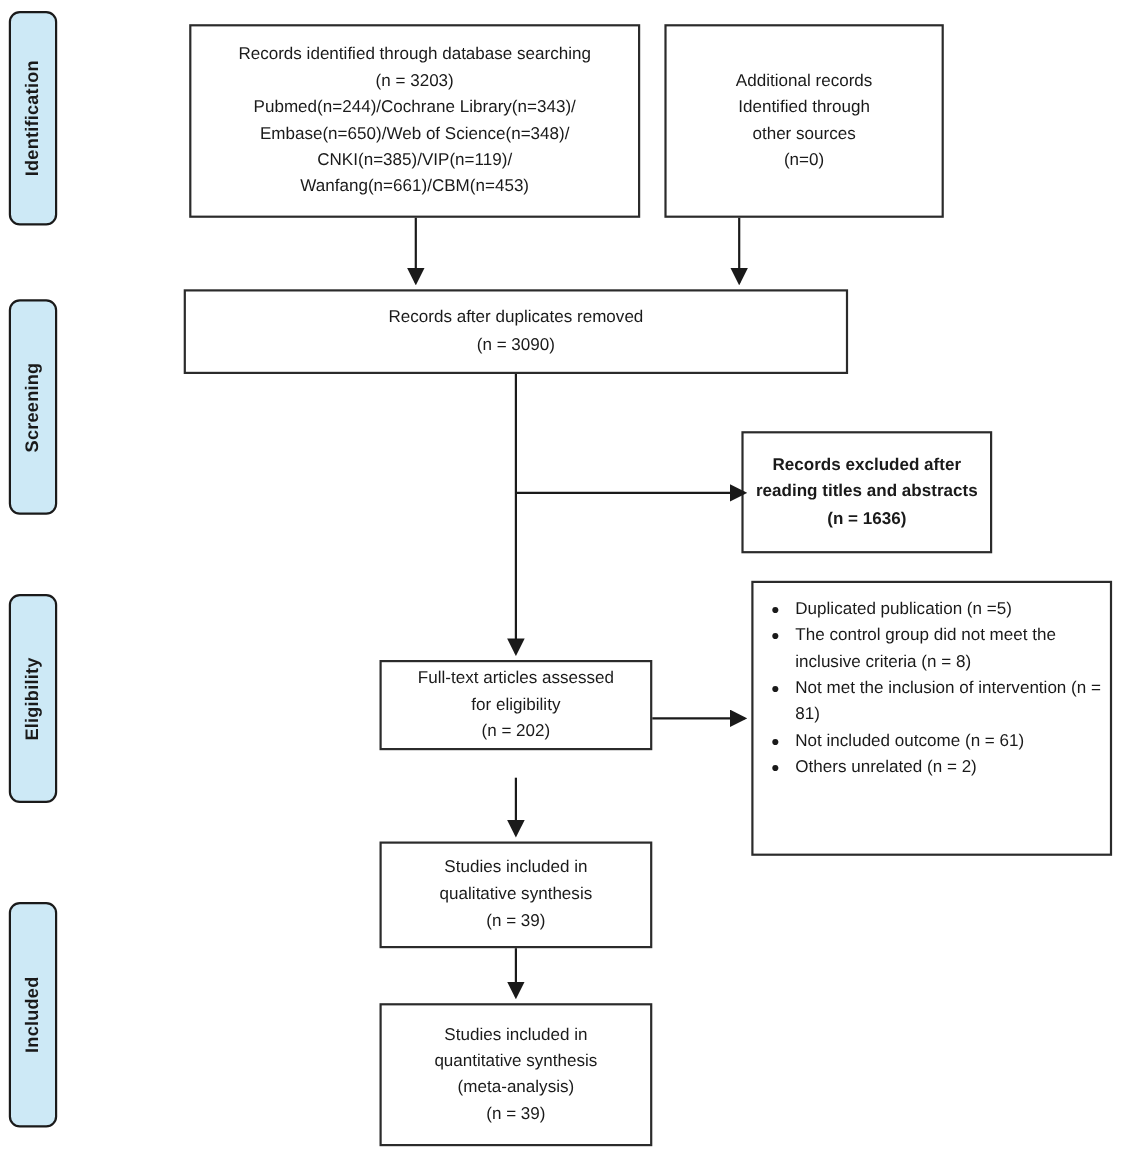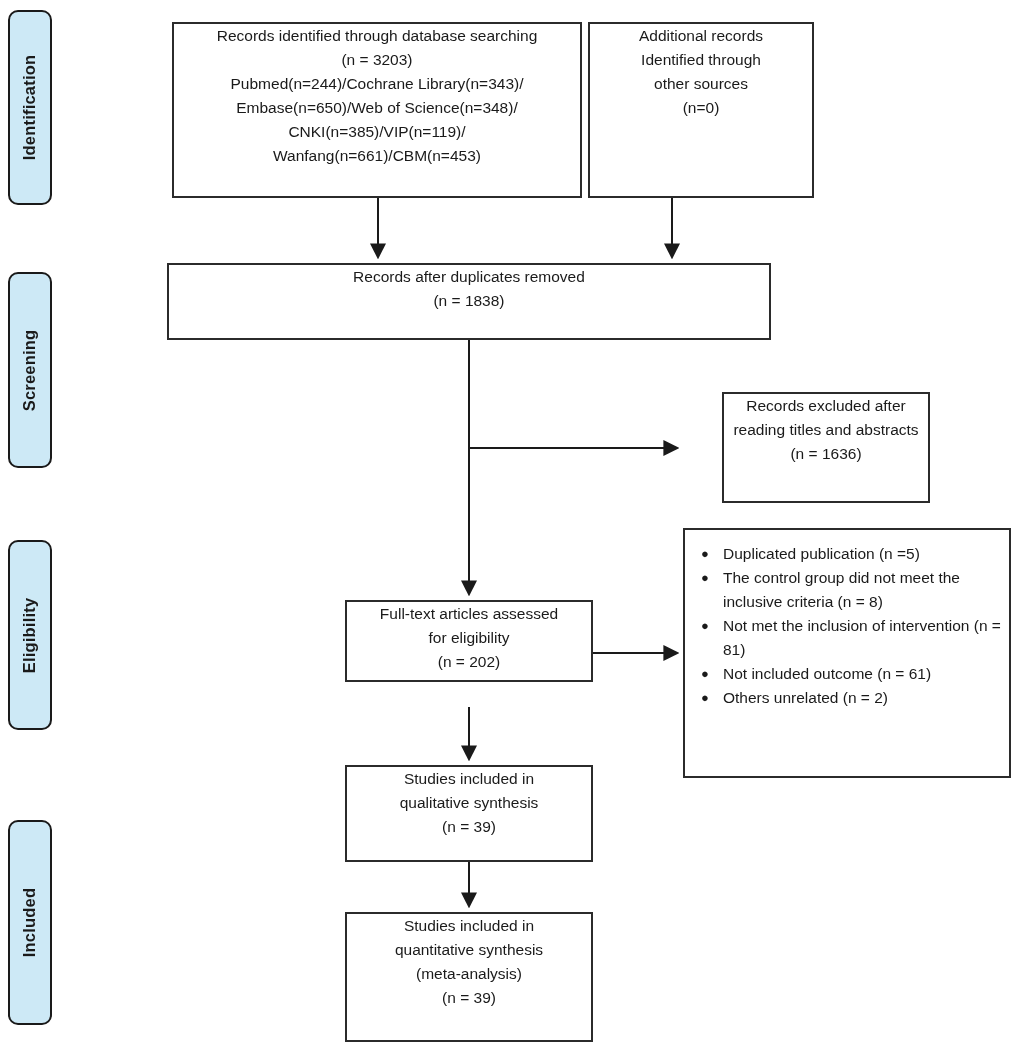--- a/index.html
+++ b/index.html
@@ -43,30 +43,31 @@
 
   
   .fbox {
     position: absolute;
     background: #ffffff;
     border: 2px solid #2b2b2b;
     box-sizing: border-box;
     display: flex;
     flex-direction: column;
     align-items: center;
+    justify-content: center;
     text-align: center;
     font-size: 15.5px;
     line-height: 1.55;
   }
   .fbox .box-text { white-space: pre-line; }
 
   #box-identified        { left: 172px; top: 22px;  width: 410px; height: 176px; }
-  #box-additional        { left: 588px; top: 22px;  width: 226px; height: 176px; }
+  #box-additional        { left: 604px; top: 22px;  width: 254px; height: 176px; }
   #box-after-duplicates  { left: 167px; top: 263px; width: 604px; height: 77px; }
-  #box-excluded-titles   { left: 722px; top: 392px; width: 208px; height: 111px; }
+  #box-excluded-titles   { left: 674px; top: 392px; width: 228px; height: 111px; font-weight: bold; }
   #box-fulltext-assessed { left: 345px; top: 600px; width: 248px; height: 82px; }
   #box-fulltext-excluded {
     left: 683px; top: 528px; width: 328px; height: 250px;
     justify-content: flex-start;
     padding-top: 10px;
   }
   #box-qualitative       { left: 345px; top: 765px; width: 248px; height: 97px; }
   #box-quantitative      { left: 345px; top: 912px; width: 248px; height: 130px; }
 
   
@@ -131,21 +132,21 @@
 
   <div class="fbox" id="box-additional">
     <div class="box-text">Additional records
 Identified through
 other sources
 (n=0)</div>
   </div>
 
   <div class="fbox" id="box-after-duplicates">
     <div class="box-text">Records after duplicates removed
-(n = 1838)</div>
+(n = 3090)</div>
   </div>
 
   <div class="fbox" id="box-excluded-titles">
     <div class="box-text">Records excluded after
 reading titles and abstracts
 (n = 1636)</div>
   </div>
 
   <div class="fbox" id="box-fulltext-assessed">
     <div class="box-text">Full-text articles assessed

